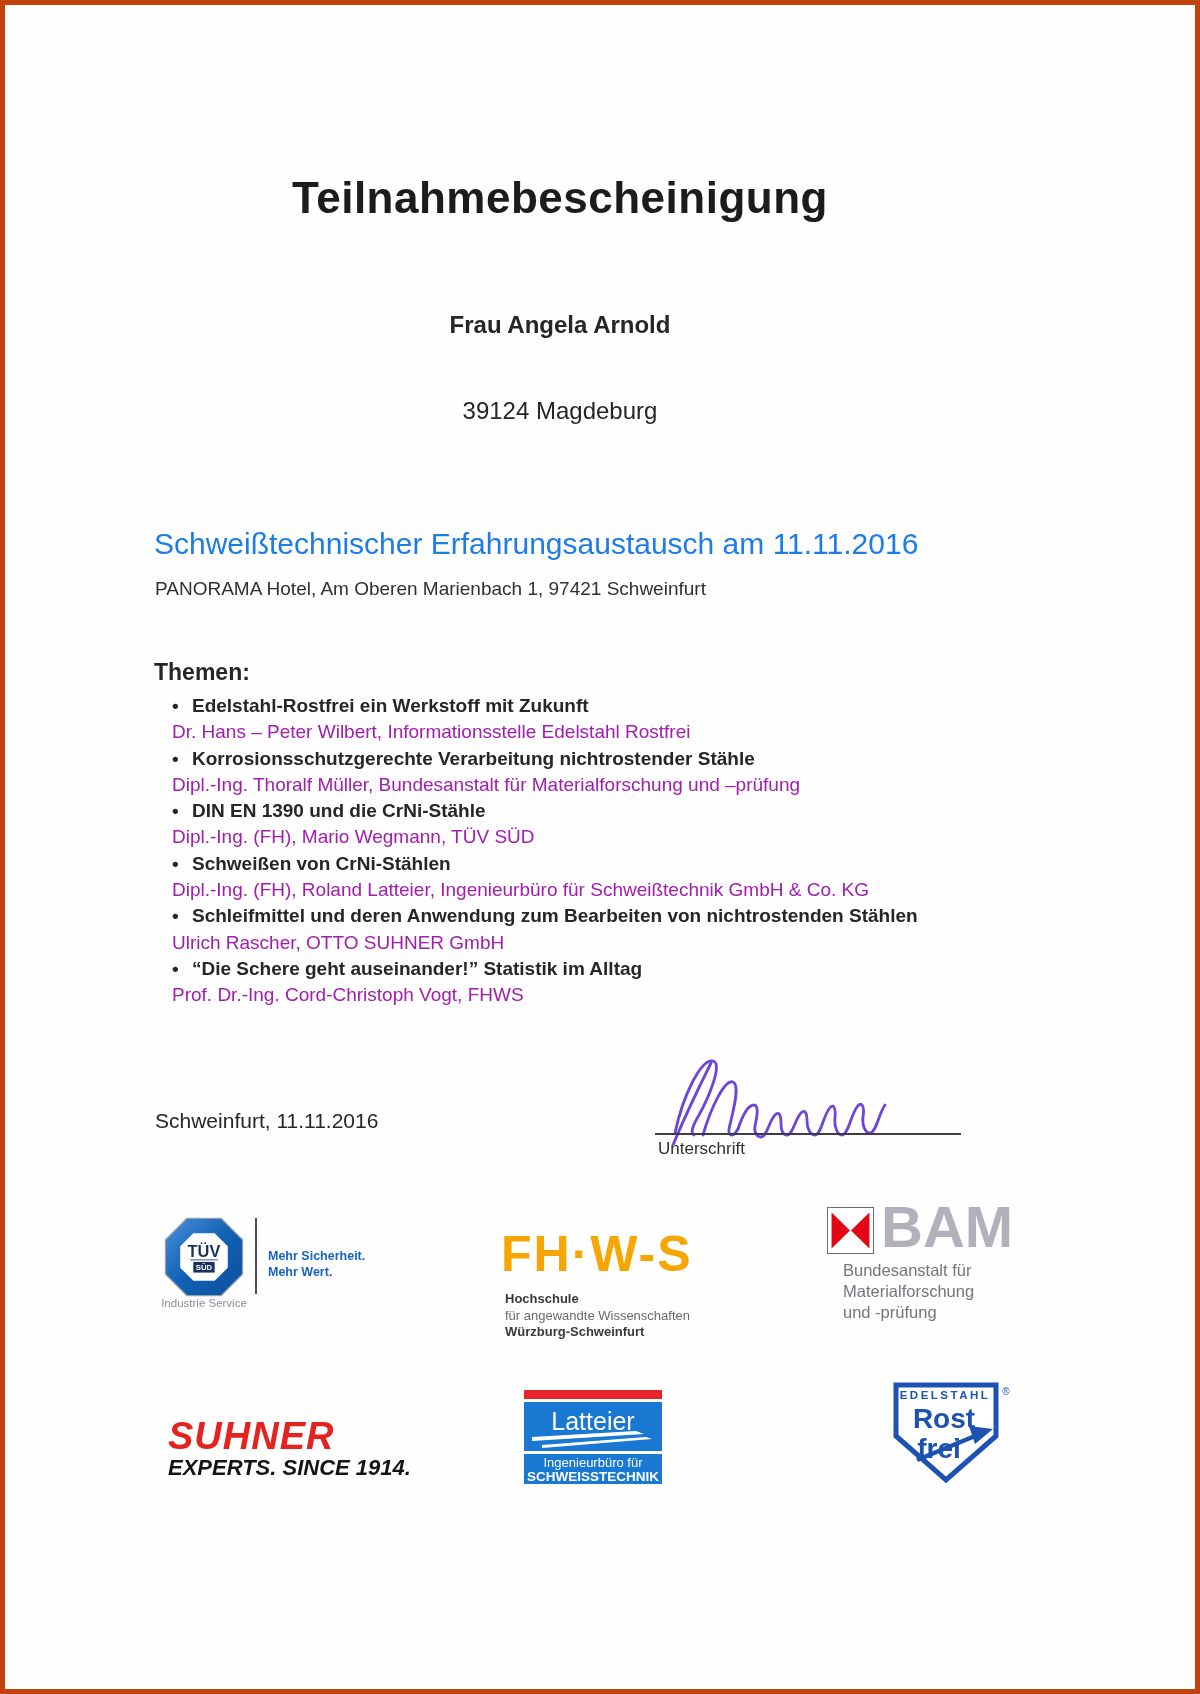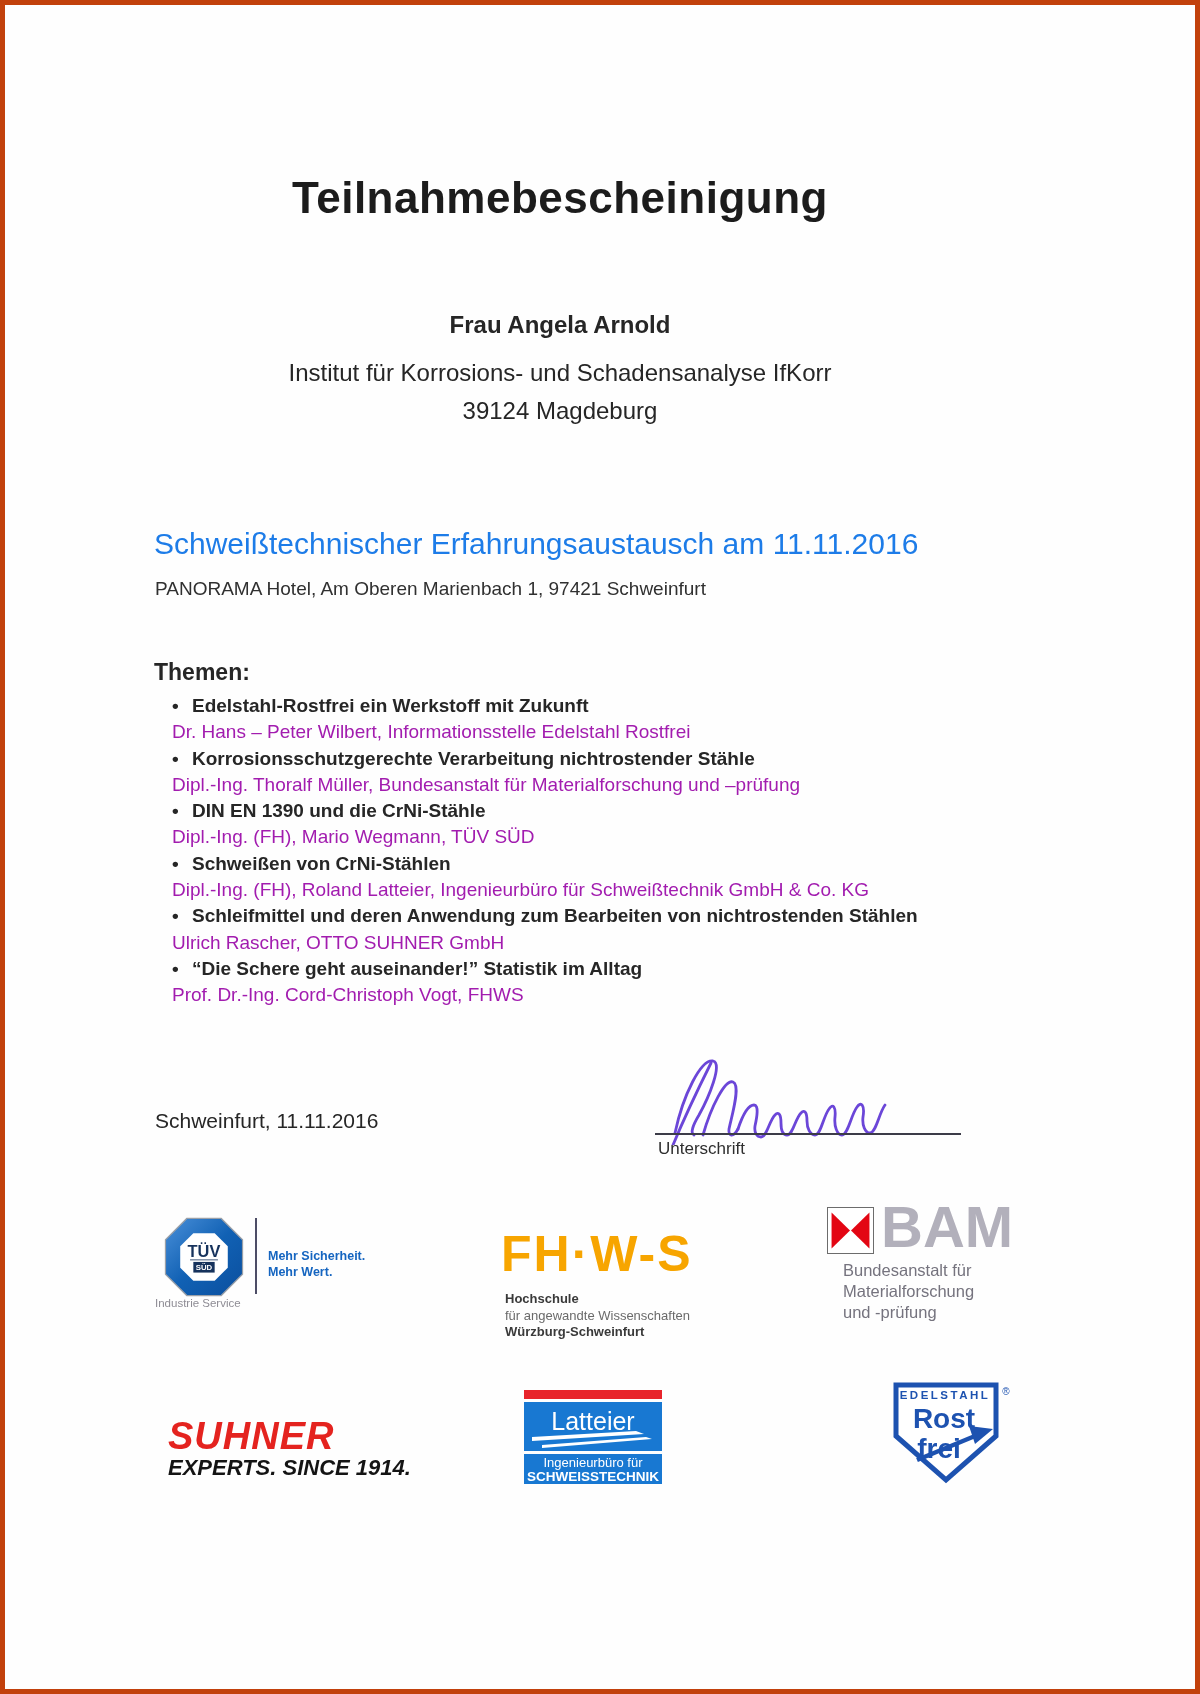--- a/index.html
+++ b/index.html
@@ -32,21 +32,21 @@
 
   .place-date{left:150px;top:1104px;font-size:21px;}
   .sig-line{left:650px;top:1128px;width:306px;height:2px;background:#3c3c48;}
   .sig-label{left:653px;top:1134px;font-size:17px;color:#2e2e2e;}
   .signature{left:640px;top:1050px;}
 
   
   .tuv-octagon{left:158px;top:1211px;}
   .tuv-divider{left:250px;top:1213px;width:2px;height:76px;background:#4d4d66;}
   .tuv-taglines{left:263px;top:1243px;font-size:12.5px;font-weight:bold;color:#1565c0;line-height:16px;}
-  .tuv-caption{left:150px;top:1292px;width:98px;font-size:11.5px;color:#8e8c94;}
+  .tuv-caption{left:150px;top:1292px;width:98px;text-align:center;font-size:11.5px;color:#8e8c94;}
 
   
   .fhws-wordmark{left:496px;top:1220px;font-size:50px;font-weight:bold;color:#f7a500;letter-spacing:2px;text-align:center;}
   .fhws-lines{left:500px;top:1286px;font-size:13px;line-height:16.5px;color:#6a6a6a;}
   .fhws-lines .b{font-weight:bold;color:#3a3a3a;}
 
   
   .bam-box{left:822px;top:1202px;width:45px;height:45px;border:1.5px solid #6c6c6c;background:#fff;}
   .bam-wordmark{left:876px;top:1188px;font-size:58px;font-weight:bold;color:#b2b0bb;letter-spacing:0px;}
   .bam-lines{left:838px;top:1255px;font-size:16.5px;line-height:21px;color:#75737e;}
@@ -60,21 +60,20 @@
   
   .rostfrei{left:884px;top:1375px;}
 </style>
 </head>
 <body>
 
 <div class="page">
 
   <div class="abs centered doc-title">Teilnahmebescheinigung</div>
   <div class="abs centered recipient">Frau Angela Arnold</div>
-  <div class="abs centered institute">Institut für Korrosions- und Schadensanalyse IfKorr</div>
   <div class="abs centered city">39124 Magdeburg</div>
 
   <div class="abs event-title">Schweißtechnischer Erfahrungsaustausch am 11.11.2016</div>
   <div class="abs venue">PANORAMA Hotel, Am Oberen Marienbach 1, 97421 Schweinfurt</div>
 
   <div class="abs topics-heading">Themen:</div>
 
   <div class="abs topics">
     <div class="topic">
       <div class="topic-title"><span class="bullet">•</span><span>Edelstahl-Rostfrei ein Werkstoff mit Zukunft</span></div>

